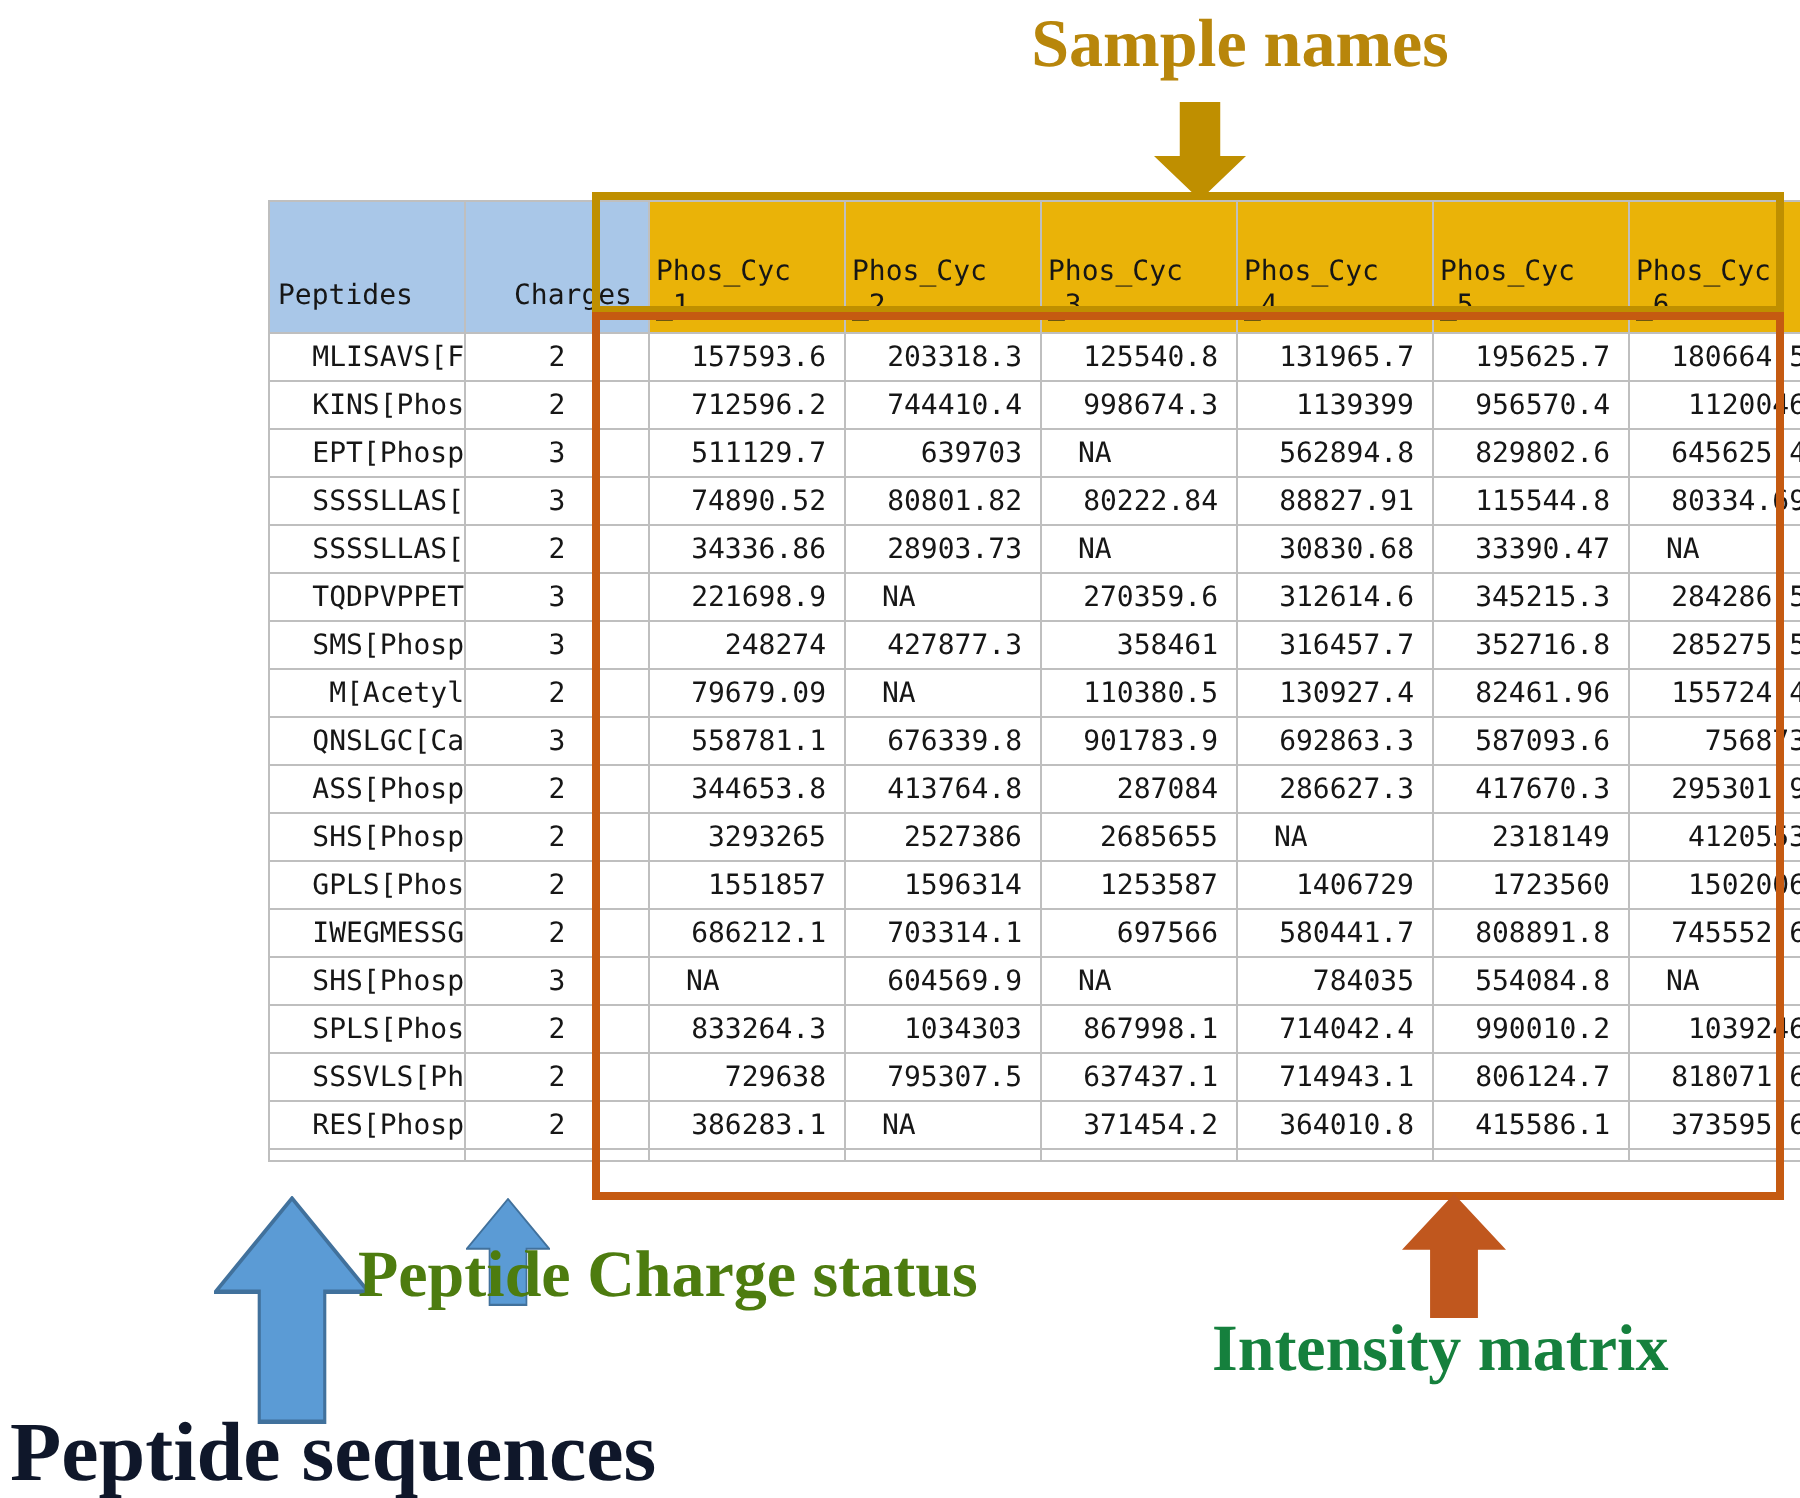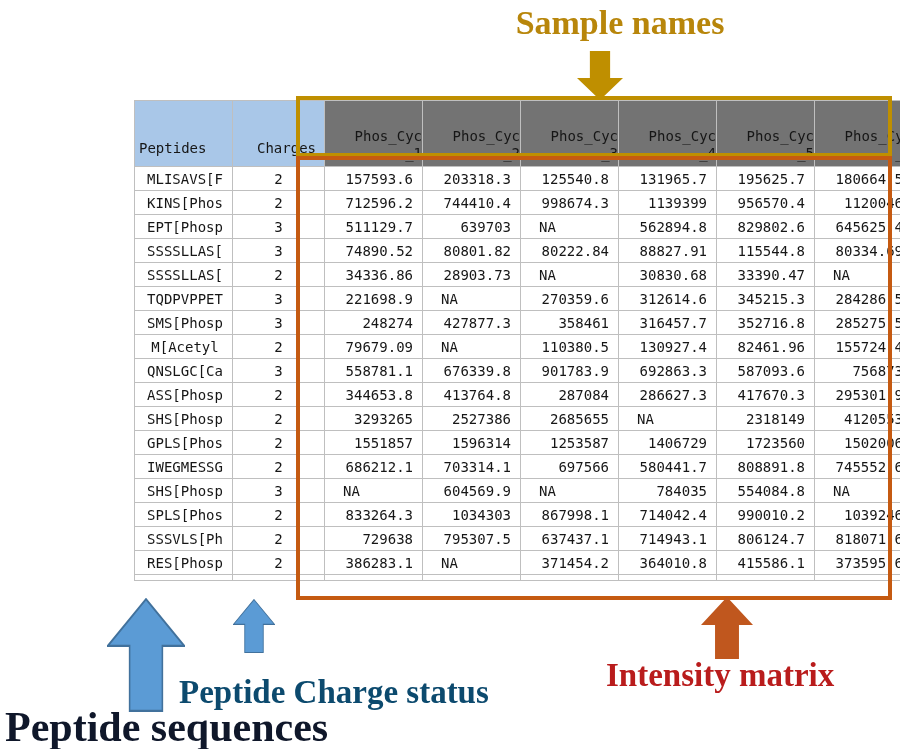--- a/index.html
+++ b/index.html
@@ -6,46 +6,46 @@
   .canvas{position:relative;width:900px;height:749px;background:#fff;overflow:hidden;font-family:"Liberation Sans",sans-serif;}
 
   
   .tablewrap{position:absolute;left:110px;top:100px;margin-left:24px;}
   table{border-collapse:collapse;table-layout:fixed;width:778px;
         font-family:"DejaVu Sans Mono",monospace;font-size:14px;color:#161616;}
   th,td{border:1px solid #bfbfbf;overflow:hidden;white-space:nowrap;font-weight:normal;padding:0;}
   thead th{height:55px;vertical-align:bottom;}
   .blue-h{background:#A9C7E8;text-align:left;padding:0 0 10px 4px;}
   .blue-h.center{text-align:center;padding-left:16px;}
-  .sample-h{background:#737373;text-align:right;padding:0 0 4px 3px;line-height:17px;}
+  .sample-h{background:#eab308;text-align:left;padding:0 0 4px 3px;line-height:17px;}
   tbody td{height:23px;}
-  td.peptide{padding-left:3px;text-align:center;}
+  td.peptide{padding-left:3px;text-align:right;}
   td.charge{text-align:center;}
   td.val{text-align:right;padding-right:9px;}
   td.val.na{text-align:left;padding-left:18px;padding-right:0;}
   tr.spacer td{height:5px;}
 
   
   .frame{position:absolute;box-sizing:border-box;pointer-events:none;}
   .gold-frame{left:296px;top:96px;width:596px;height:61px;border:4px solid #BF8F00;}
   .orange-frame{left:296px;top:156px;width:596px;height:444px;border:4px solid #C55A11;}
 
   
   .arrow{position:absolute;}
   .gold-arrow{left:577px;top:51px;width:46px;height:49px;}
   .big-blue-arrow{left:107px;top:598px;width:78px;height:114px;}
   .small-blue-arrow{left:233px;top:599px;width:42px;height:54px;}
   .orange-arrow{left:701px;top:597px;width:52px;height:62px;}
 
   
   .label{position:absolute;font-family:"Liberation Serif",serif;font-weight:bold;white-space:nowrap;}
   .sample-label{left:497px;top:4px;width:246px;text-align:center;font-size:34px;color:#B8860B;}
-  .charge-label{left:179px;top:674px;font-size:33px;color:#0c4a6e;}
+  .charge-label{left:179px;top:620px;font-size:33px;color:#4d7c0f;}
   .seq-label{left:5px;top:703px;font-size:42px;color:#0f172a;}
-  .intensity-label{left:606px;top:657px;font-size:33px;color:#b91c1c;}
+  .intensity-label{left:606px;top:657px;font-size:33px;color:#15803d;}
 </style>
 </head>
 <body>
 
 <div class="canvas">
 
   <div class="label sample-label">Sample names</div>
   <svg class="arrow gold-arrow" viewBox="0 0 100 100" preserveAspectRatio="none">
     <path d="M50 100 L0 55 L28 55 L28 0 L72 0 L72 55 L100 55 Z" fill="#BF8F00"></path>
   </svg>

